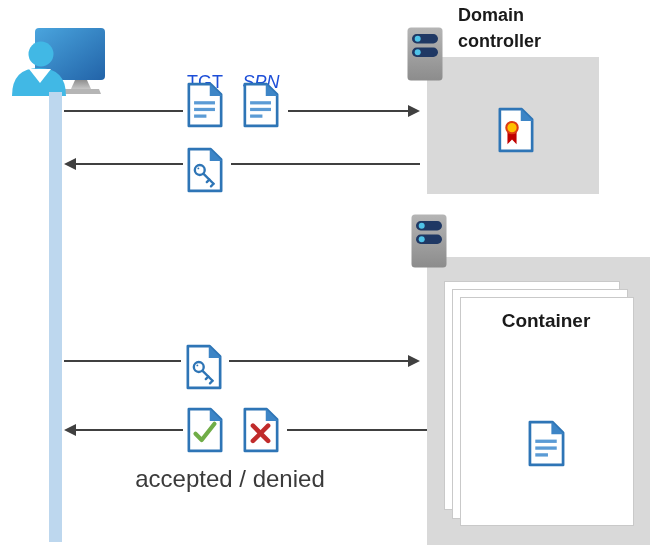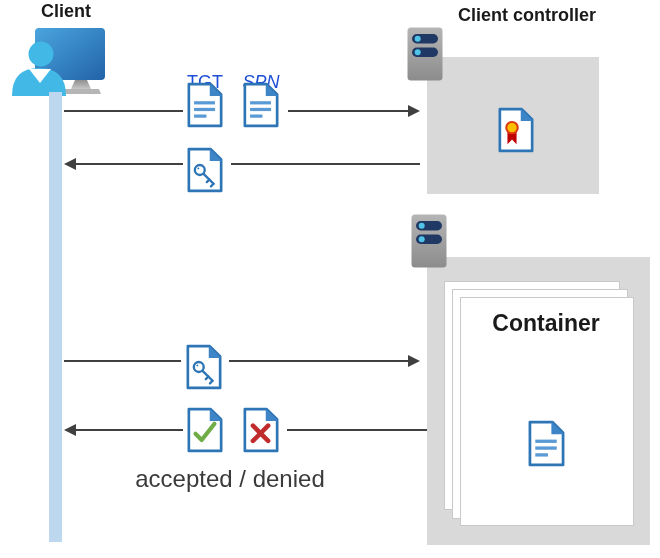--- a/index.html
+++ b/index.html
@@ -32,21 +32,20 @@
     border-right:12px solid #404040; }
 
   svg { display:block; }
   .sql-text { font-family:"Liberation Sans", sans-serif; font-weight:bold; }
 </style>
 </head>
 <body>
 
 <div class="stage">
 
-  <div class="abs label-bold center" style="left:18px; top:1px; width:96px;">Client</div>
 
   <div class="abs" style="left:6px; top:26px;">
     <svg width="102" height="72" viewBox="0 0 102 72">
       <defs>
         <linearGradient id="mon" x1="0" y1="0" x2="1" y2="1">
           <stop offset="0" stop-color="#4aa5de"></stop>
             <stop offset="1" stop-color="#2263a8"></stop>
         </linearGradient>
         <linearGradient id="stand" x1="0" y1="0" x2="0" y2="1">
           <stop offset="0" stop-color="#8f8f8f"></stop>
@@ -104,21 +103,21 @@
         <circle cx="13" cy="22.3" r="1" fill="#2E75B6" stroke="none"></circle>
         <path d="M18.5 28 L29 38.5"></path>
         <path d="M24.6 34 L21.9 36.7"></path>
         <path d="M29 38.5 L26.3 41.2"></path>
       </g>
     </svg>
   </div>
 
   <div class="gray-box" style="left:427px; top:57px; width:172px; height:137px;"></div>
 
-  <div class="abs label-bold" style="left:458px; top:2px; width:150px; line-height:26px;">Client controller</div>
+  <div class="abs label-bold" style="left:458px; top:2px; width:150px; line-height:26px;">Domain controller</div>
 
   <div class="abs" style="left:407px; top:27px;">
     <svg width="36" height="54" viewBox="0 0 36 54">
       <defs>
         <linearGradient id="srv1" x1="0" y1="0" x2="0" y2="1">
           <stop offset="0" stop-color="#b5b5b5"></stop>
             <stop offset="1" stop-color="#8c8c8c"></stop>
         </linearGradient>
       </defs>
       <rect x="0.5" y="0.5" width="35" height="53" rx="3.5" fill="url(#srv1)"></rect>
@@ -154,21 +153,21 @@
       <circle cx="10.7" cy="11.7" r="3" fill="#4FC3E8"></circle>
       <rect x="5" y="20.5" width="26" height="9.5" rx="4.7" fill="#1F3864"></rect>
       <circle cx="10.7" cy="25.2" r="3" fill="#4FC3E8"></circle>
     </svg>
   </div>
 
   <div class="paper" style="left:444px; top:281px; width:174px; height:227px;"></div>
   <div class="paper" style="left:452px; top:289px; width:174px; height:228px;"></div>
   <div class="paper" style="left:460px; top:297px; width:172px; height:227px;"></div>
 
-  <div class="abs center" style="left:460px; top:310px; width:172px; font-weight:bold; font-size:23px;">Container</div>
+  <div class="abs center" style="left:460px; top:310px; width:172px; font-weight:bold; font-size:19px;">Container</div>
 
 
   <div class="abs" style="left:527px; top:419px;">
     <svg width="39" height="49" viewBox="0 0 40 48">
       <path d="M3 2 H26 L37 13 V46 H3 Z" fill="#ffffff" stroke="#2E75B6" stroke-width="2.8" stroke-linejoin="round"></path>
       <path d="M25 1.5 L38 14.5 L25 14.5 Z" fill="#3D85C6"></path>
       <rect x="8.5" y="20" width="22" height="3.4" fill="#5B9BD5"></rect>
       <rect x="8.5" y="27" width="22" height="3.4" fill="#5B9BD5"></rect>
       <rect x="8.5" y="34" width="13" height="3.4" fill="#5B9BD5"></rect>
     </svg>

